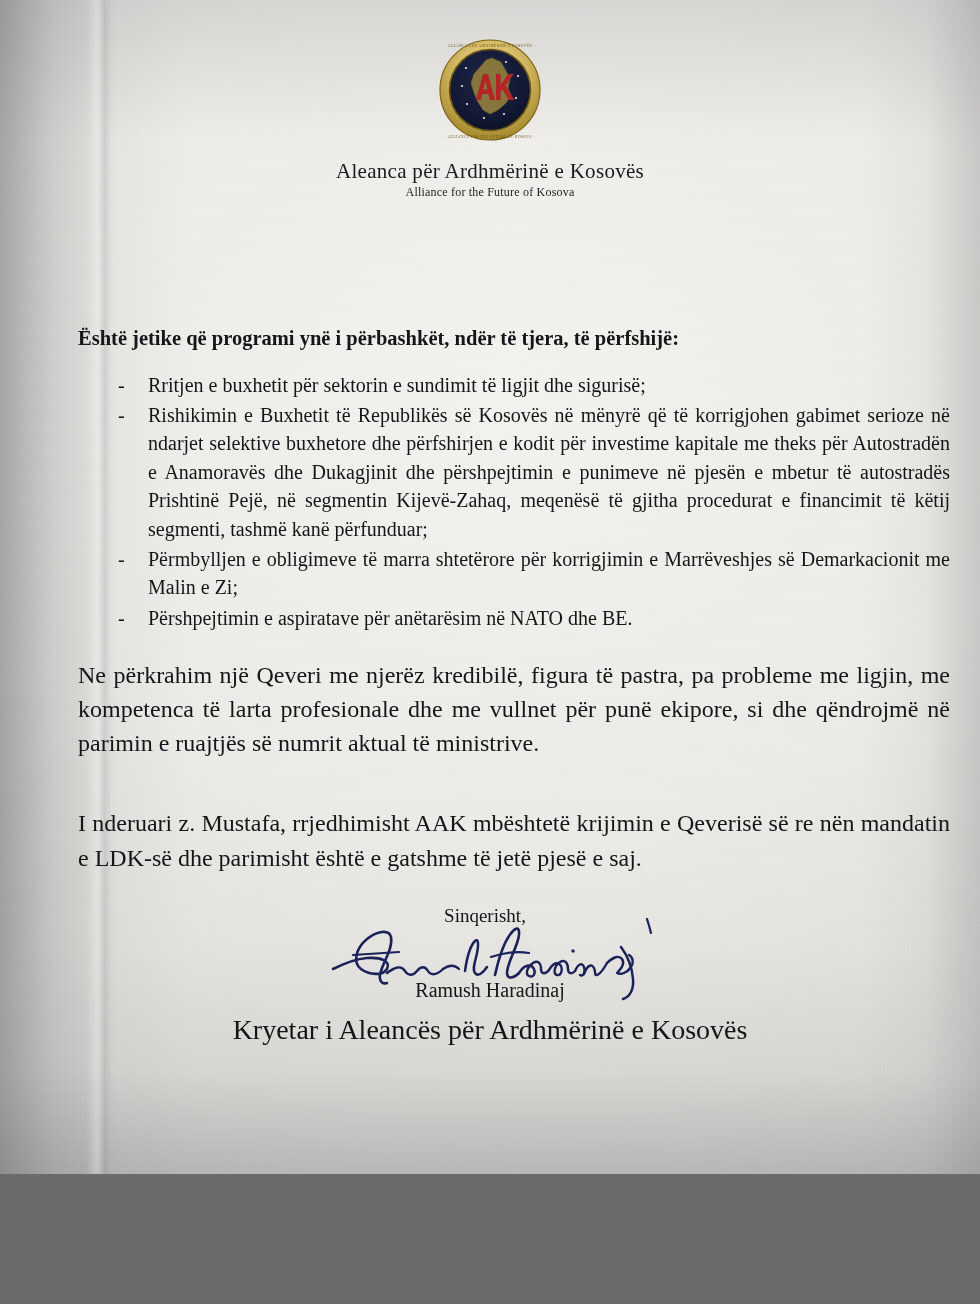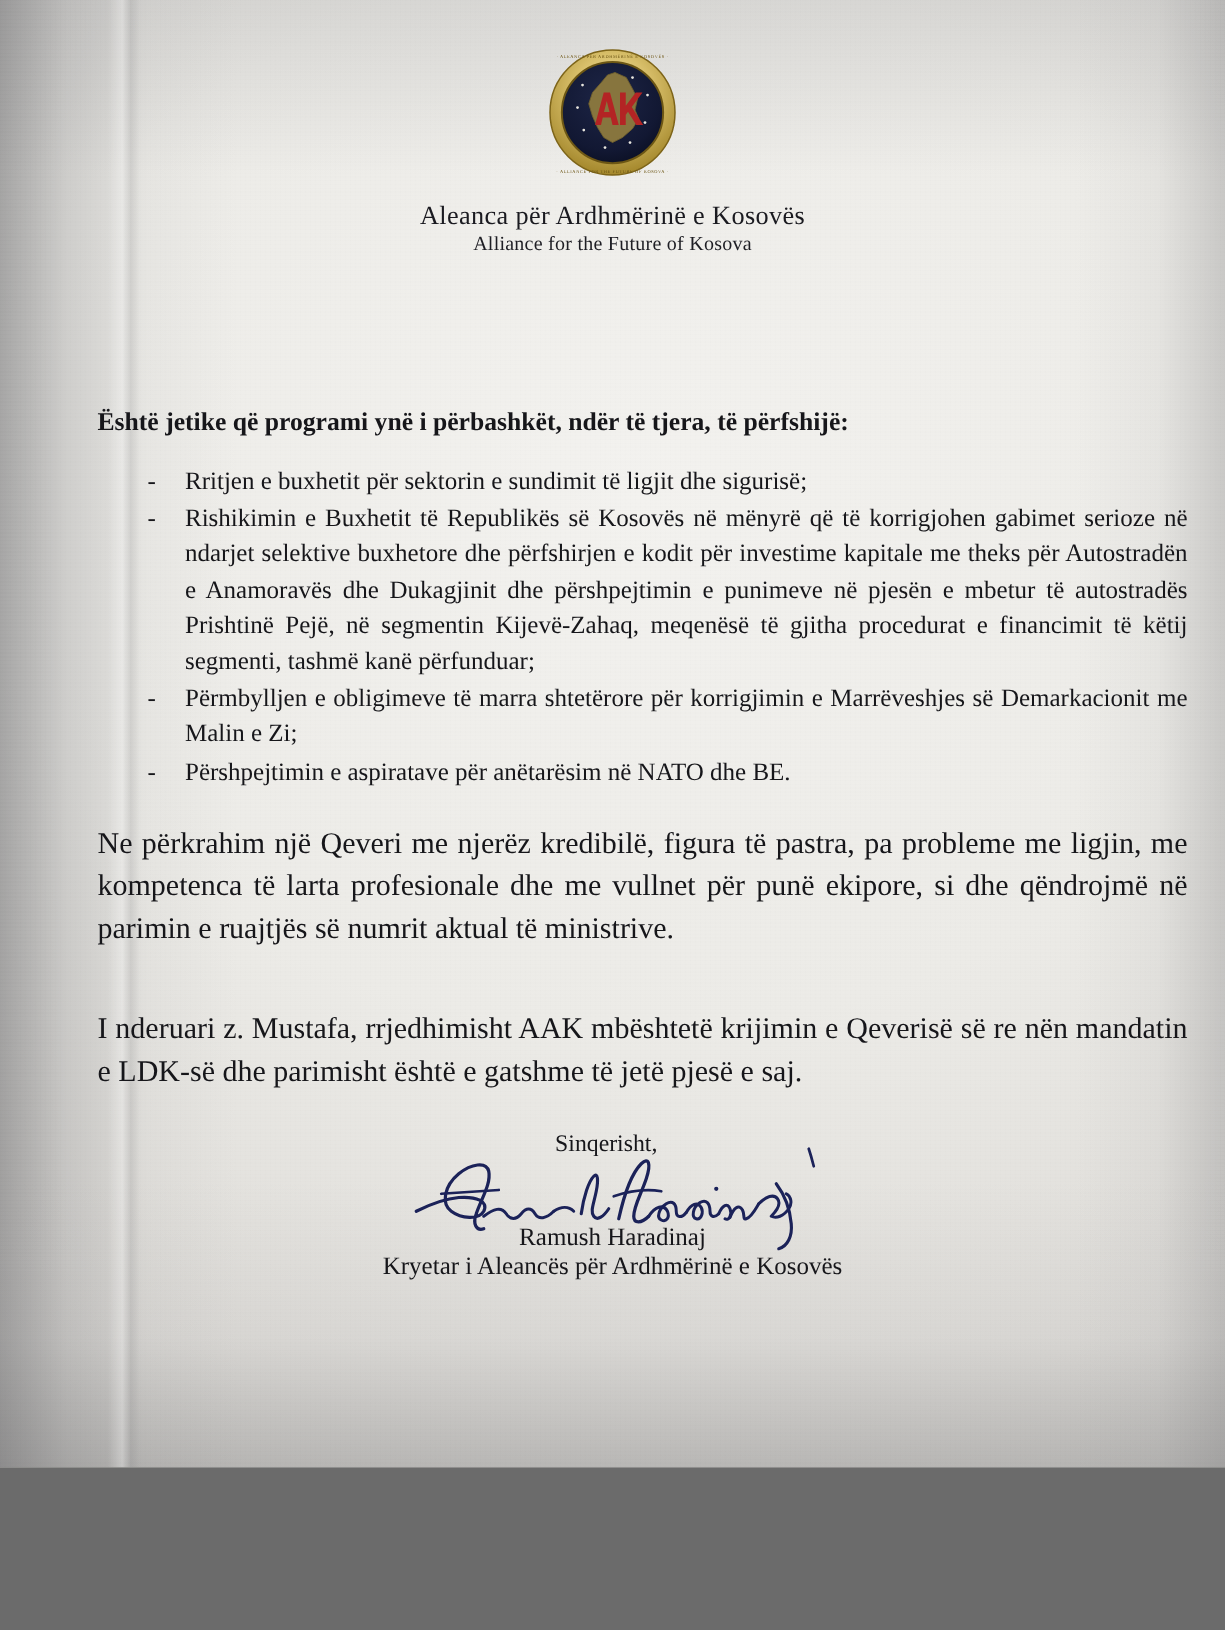--- a/index.html
+++ b/index.html
@@ -69,21 +69,21 @@
   .org-names {
     margin-top: 12px;
     line-height: 1.30;
   }
   .org-name-sq {
     font-size: 21px;
     letter-spacing: 0.3px;
     color: #1a1a20;
   }
   .org-name-en {
-    font-size: 16px;
+    font-size: 12px;
     letter-spacing: 0.2px;
     color: #1e1e24;
   }
 
   
   .body-block {
     position: absolute;
     left: 78px;
     top: 325px;
     width: 872px;
@@ -138,22 +138,22 @@
     position: relative;
     height: 74px;
     margin-top: -16px;
   }
   .sig-art svg { display: block; margin: 0 auto; }
   .sig-name {
     font-size: 20px;
     margin-top: -6px;
   }
   .sig-title {
-    font-size: 20px;
-    margin-top: 0;
+    font-size: 28px;
+    margin-top: 12px;
   }
 </style>
 </head>
 <body>
 
 <div class="page">
   <div class="paper-base"></div>
   <div class="shade-top"></div>
   <div class="shade-left"></div>
   <div class="shade-right"></div>

